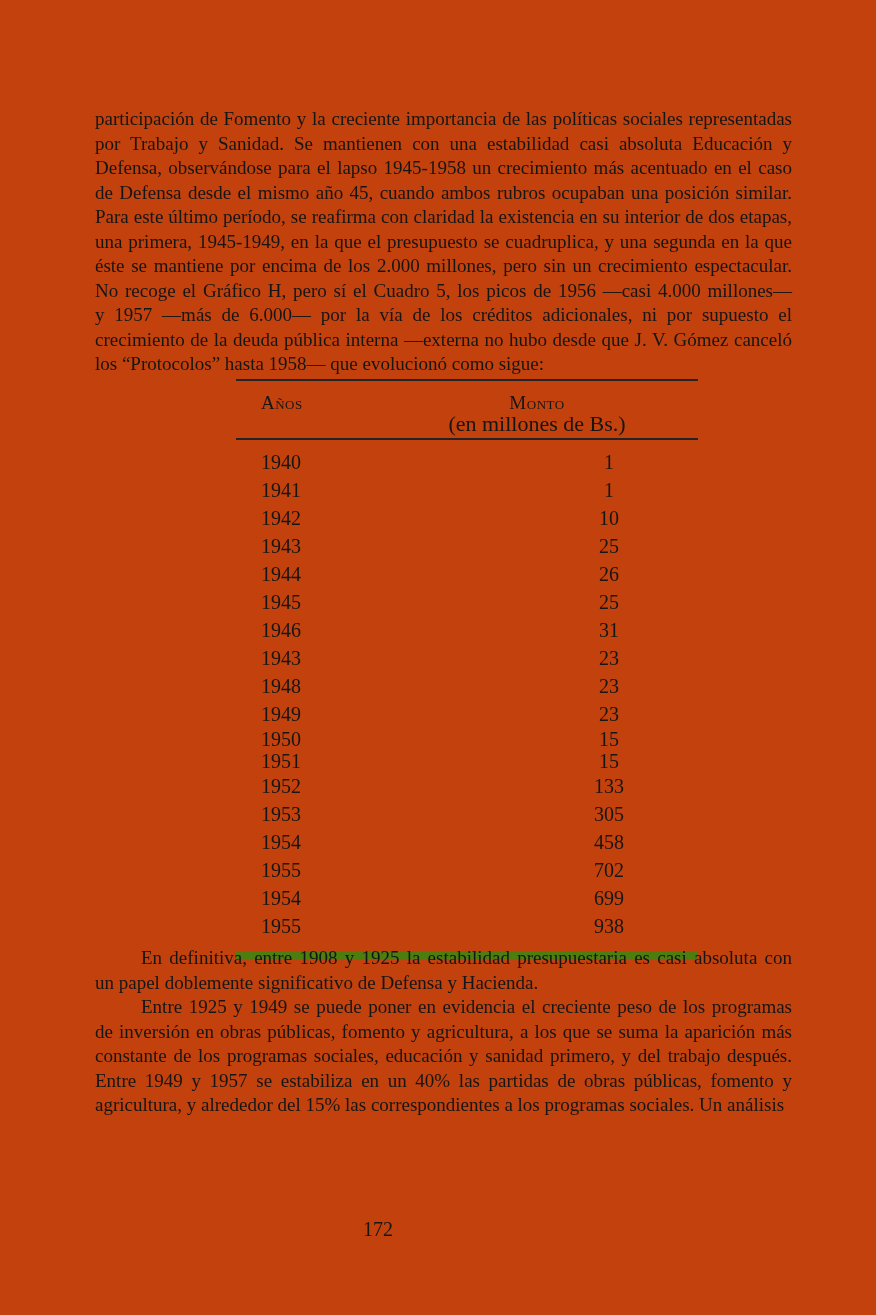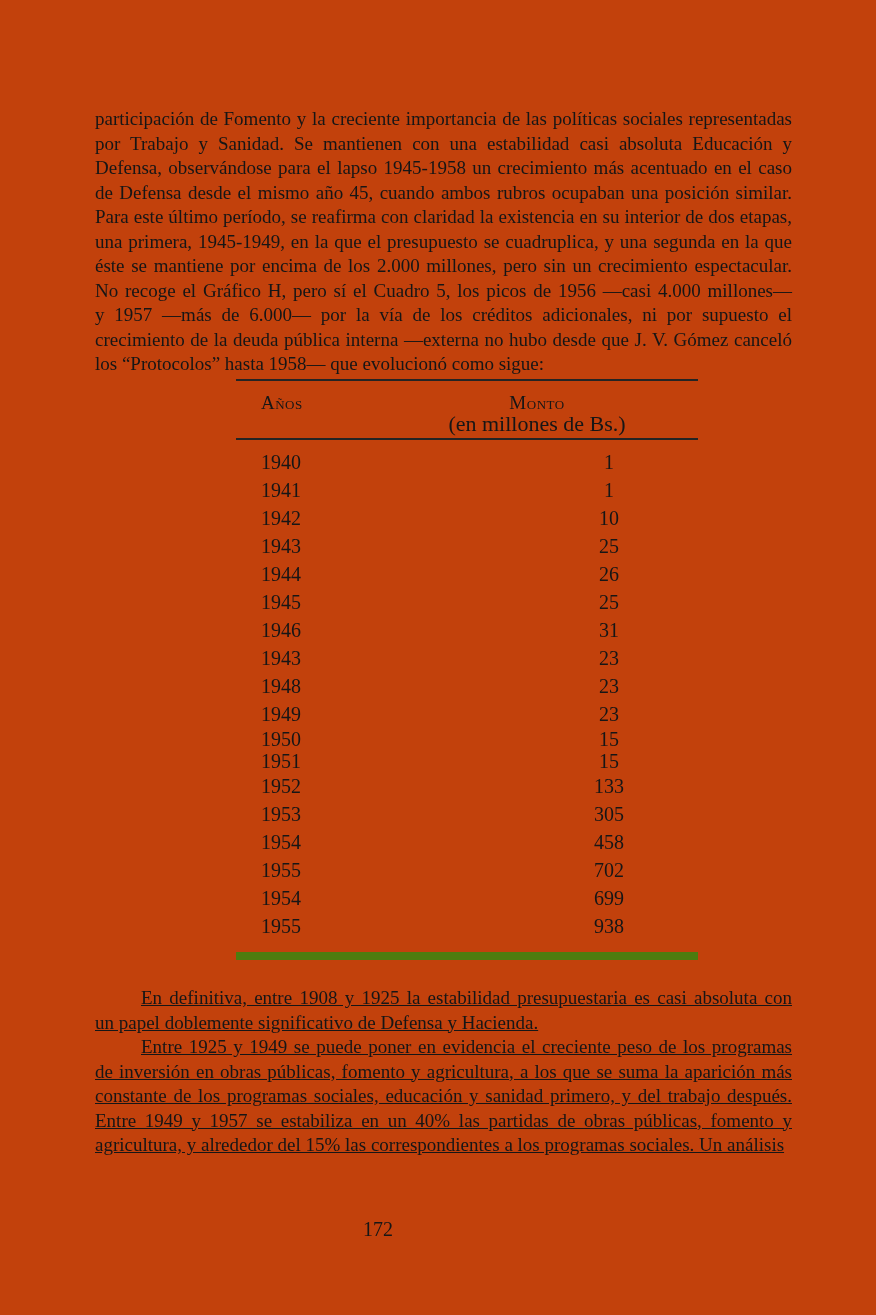--- a/index.html
+++ b/index.html
@@ -17,21 +17,21 @@
     overflow: hidden;
   }
   .textcol {
     position: absolute;
     left: 95px;
     width: 697px;
     font-size: 19px;
     line-height: 24.5px;
   }
   .intro   { top: 107px; }
-  .closing { top: 986px; text-decoration: underline; }
+  .closing { top: 946px; }
   .line {
     text-align: justify;
     text-align-last: justify;
     white-space: nowrap;
   }
   .line.last {
     text-align-last: left;
     white-space: normal;
   }
   .line.indent { padding-left: 46px; }

